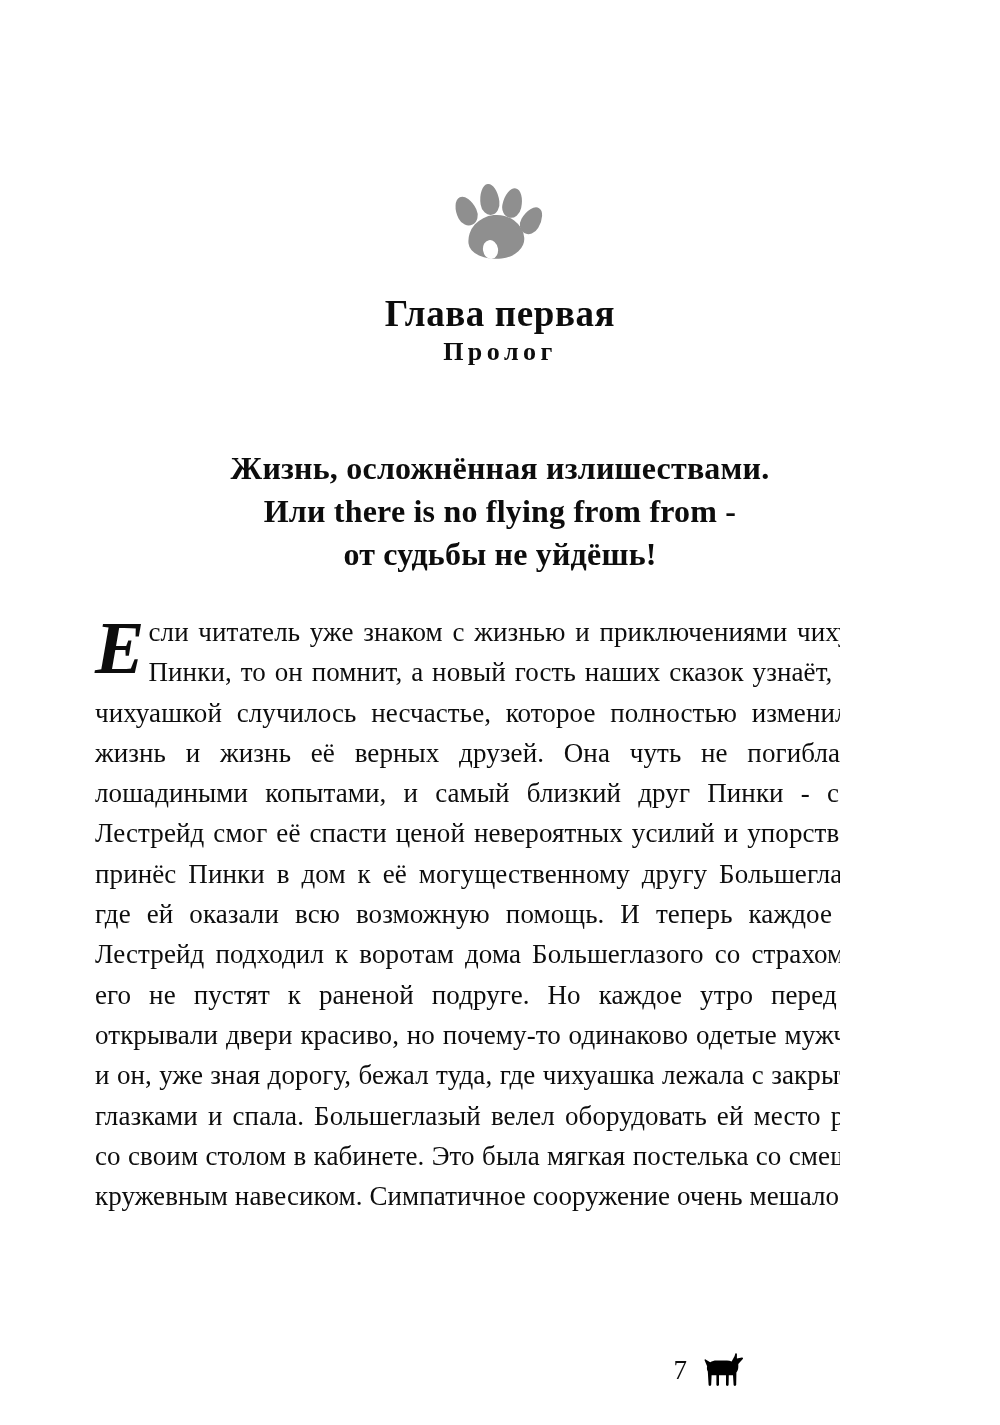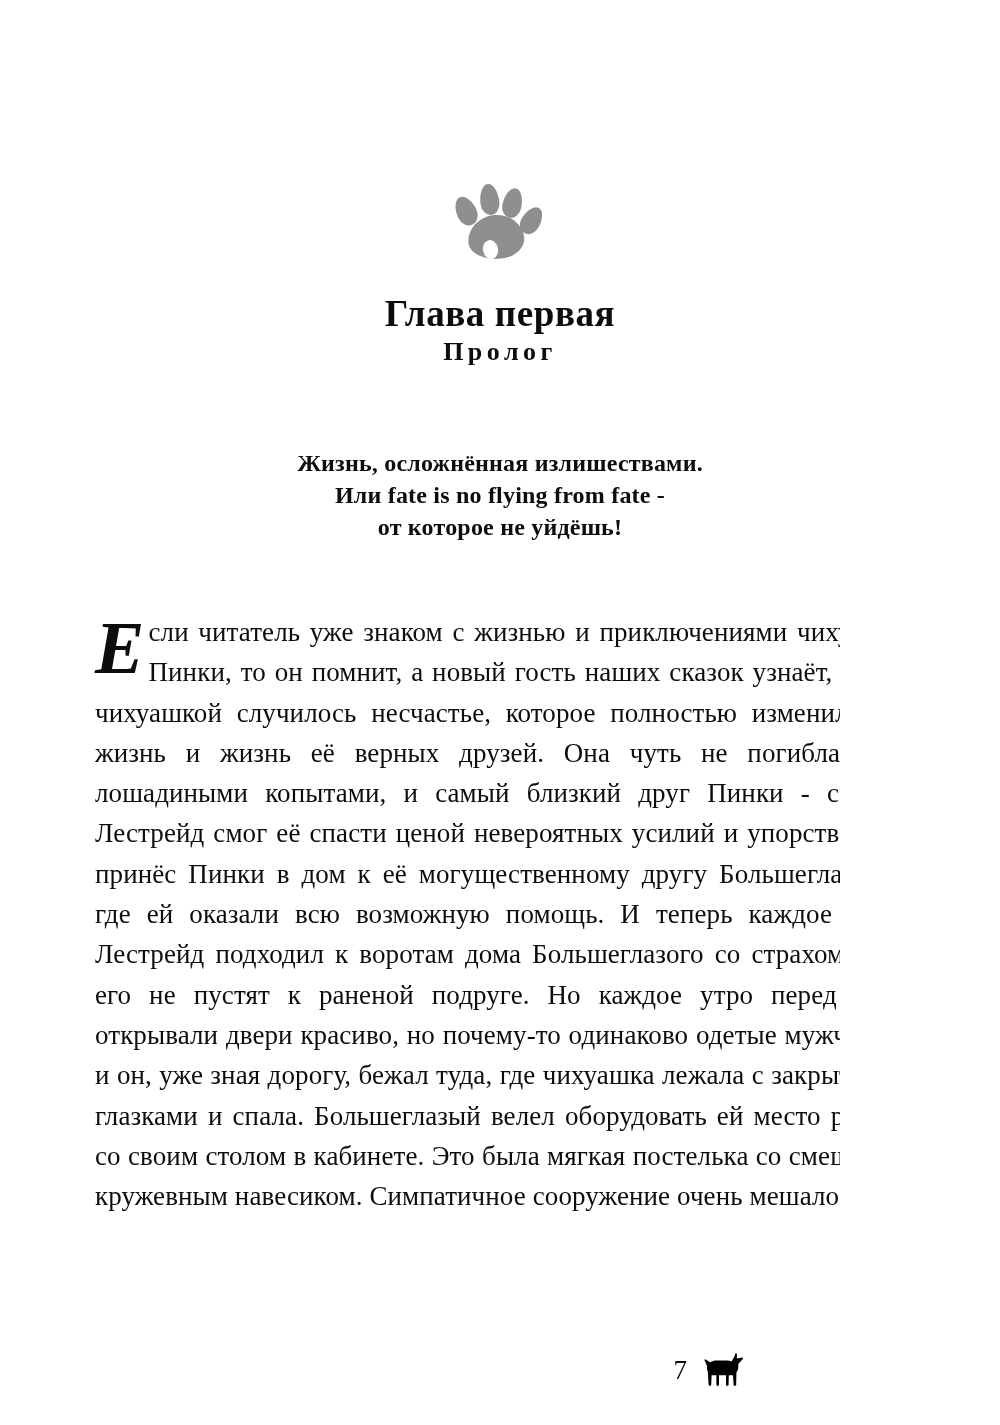--- a/index.html
+++ b/index.html
@@ -97,21 +97,21 @@
   }
 
   
   .epigraph {
     position: absolute;
     top: 447px;
     left: 0;
     width: 1000px;
     text-align: center;
     font-weight: bold;
-    font-size: 24px;
+    font-size: 32px;
     line-height: 1.34;
     letter-spacing: 0.2px;
   }
   .epigraph .line {
     display: block;
   }
 
   
   .body-text {
     position: absolute;
@@ -170,22 +170,22 @@
     </div>
   </div>
 
   <div class="chapter-block">
     <div class="chapter-title">Глава первая</div>
     <div class="chapter-subtitle">Пролог</div>
   </div>
 
   <div class="epigraph">
     <span class="line">Жизнь, осложнённая излишествами.</span>
-    <span class="line">Или fate is no flying from fate -</span>
-    <span class="line">от которое не уйдёшь!</span>
+    <span class="line">Или there is no flying from from -</span>
+    <span class="line">от судьбы не уйдёшь!</span>
   </div>
 
   <div class="body-text">
     <p><span class="dropcap">Е</span><span>сли читатель уже знаком с жизнью и приключениями чихуахуа Пинки, то он помнит, а новый гость наших сказок узнаёт, что с чихуашкой случилось несчастье, которое полностью изменило её жизнь и жизнь её верных друзей. Она чуть не погибла под лошадиными копытами, и самый близкий друг Пинки - сеттер Лестрейд смог её спасти ценой невероятных усилий и упорства. Он принёс Пинки в дом к её могущественному другу Большеглазому, где ей оказали всю возможную помощь. И теперь каждое утро Лестрейд подходил к воротам дома Большеглазого со страхом, что его не пустят к раненой подруге. Но каждое утро перед ним открывали двери красиво, но почему-то одинаково одетые мужчины, и он, уже зная дорогу, бежал туда, где чихуашка лежала с закрытыми глазками и спала. Большеглазый велел оборудовать ей место рядом со своим столом в кабинете. Это была мягкая постелька со смешным кружевным навесиком. Симпатичное сооружение очень мешало</span></p>
   </div>
 
   <div class="footer">
     <span class="page-number">7</span>
     <svg class="dog-icon" width="40" height="34" viewBox="0 0 40 34">
       <path fill="#000000" d="M30.5 3.2 L27.6 8.6 C26.3 8.0 24.7 7.6 23.0 7.6

